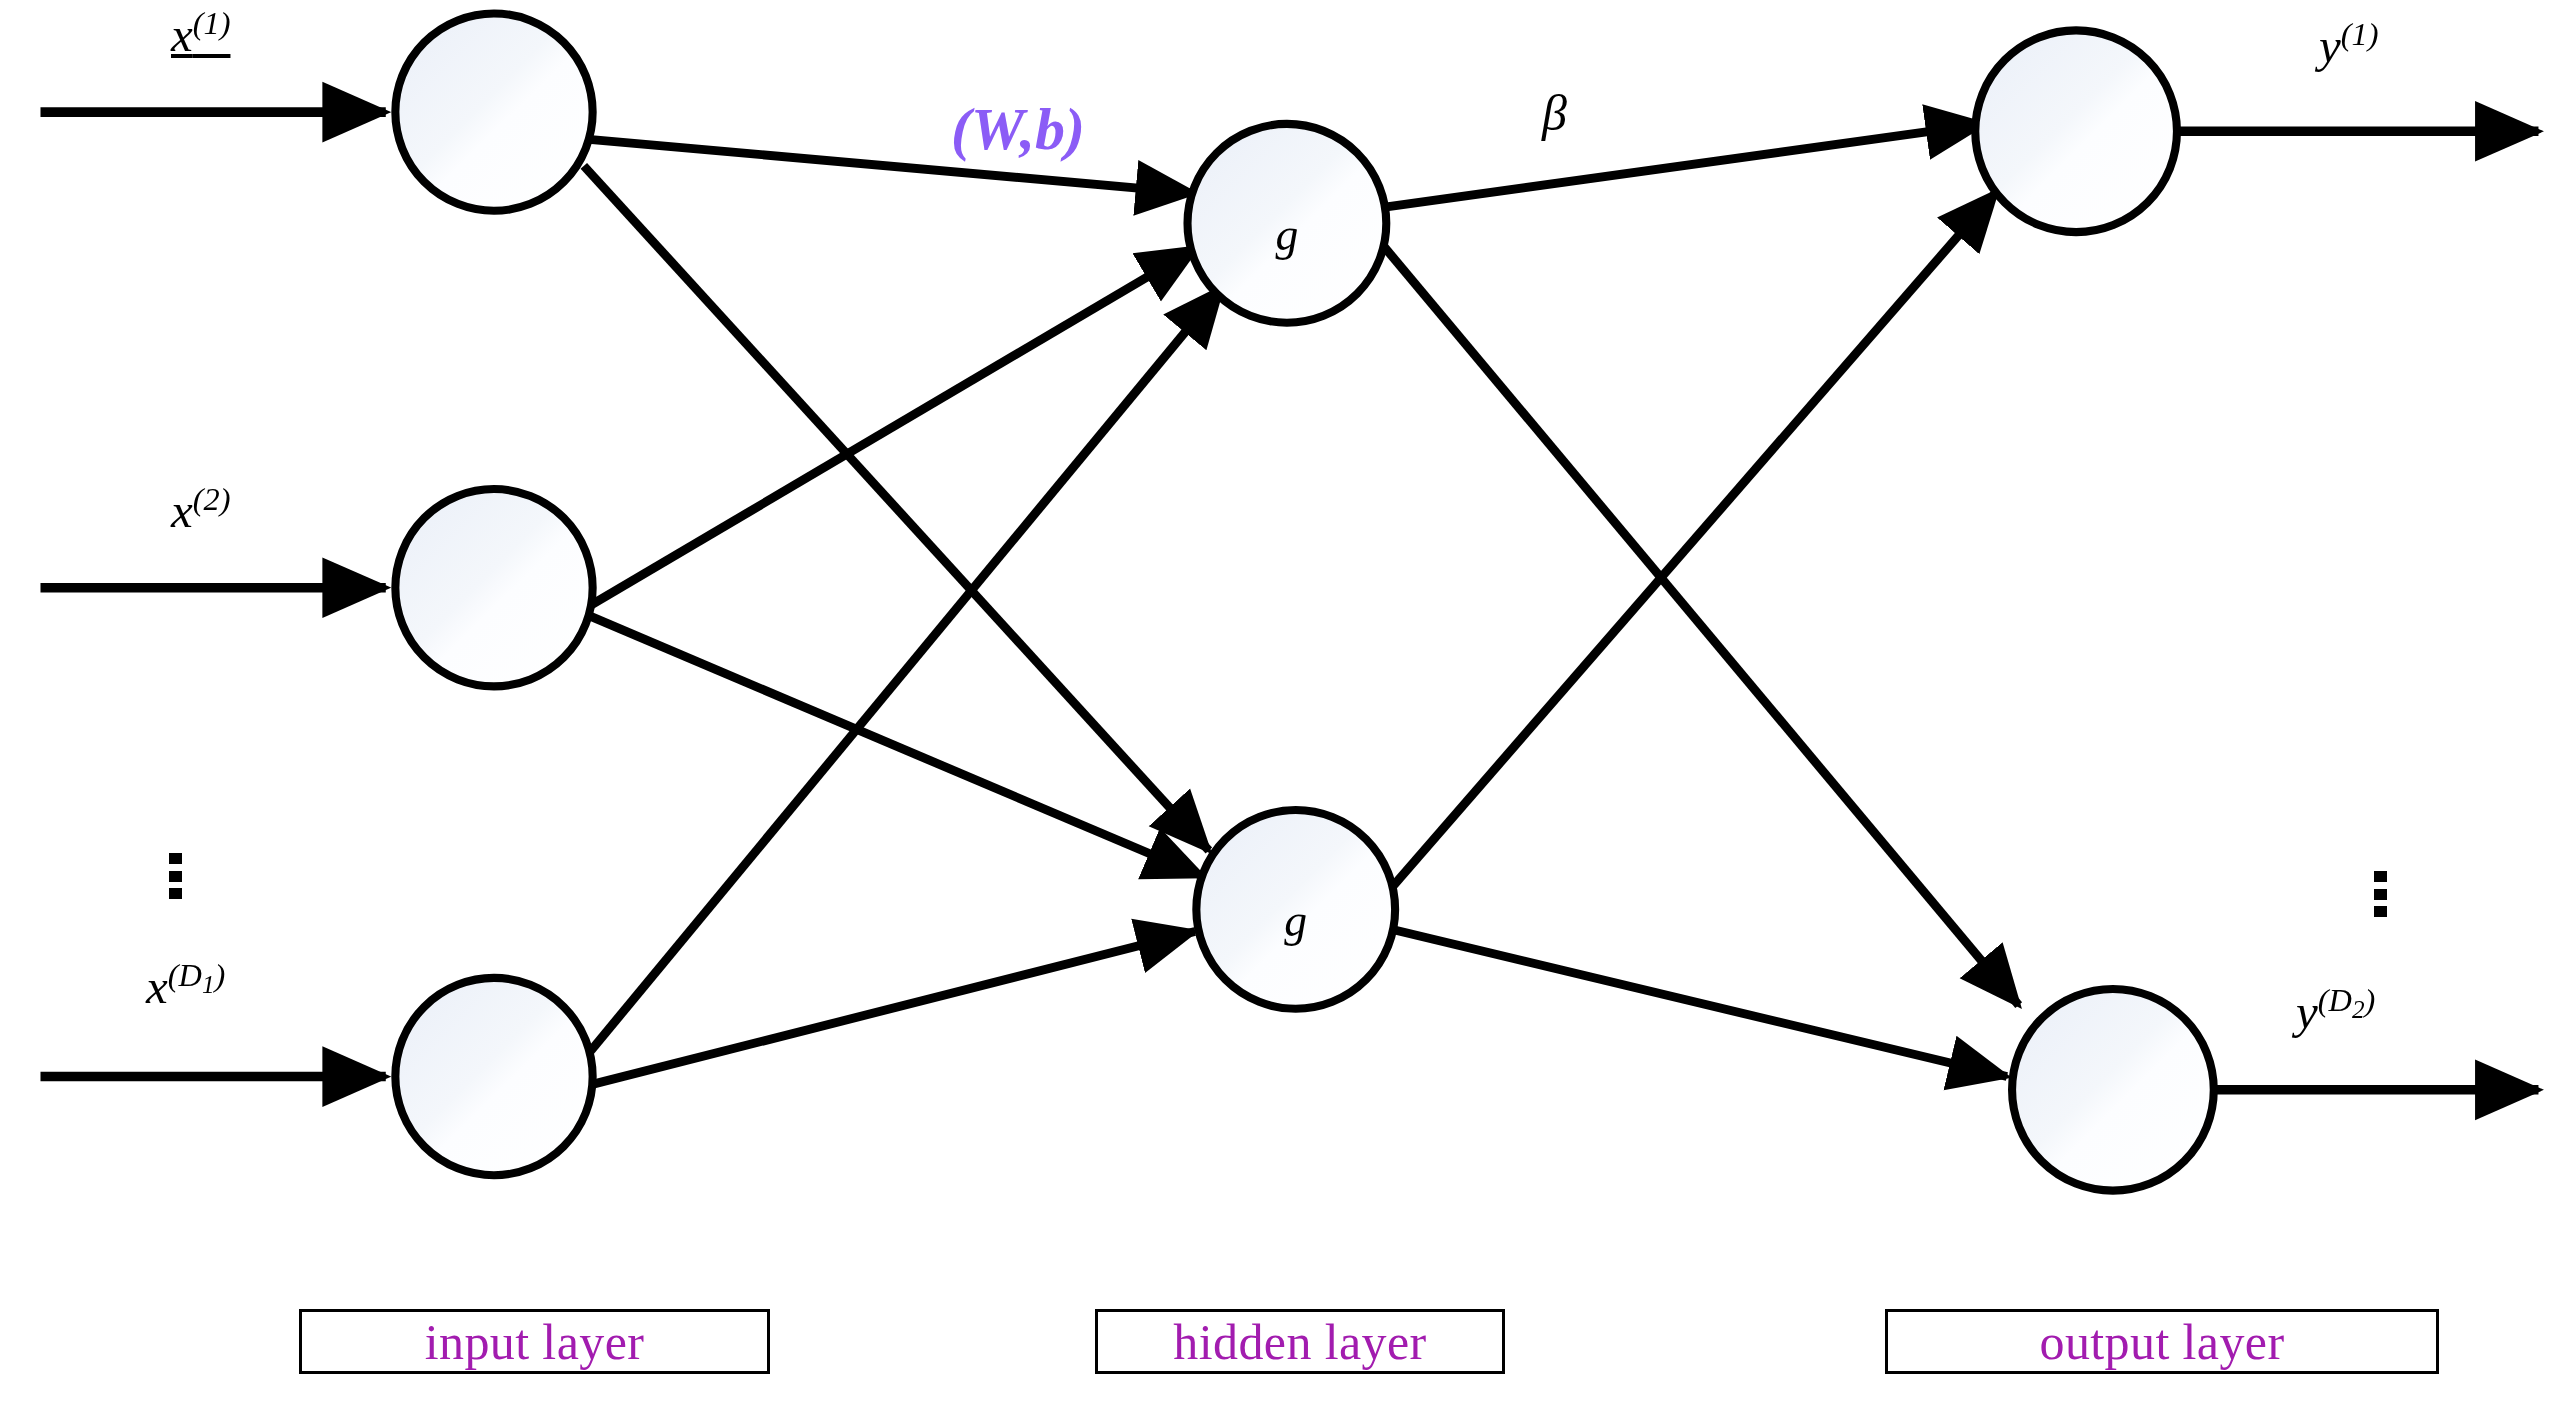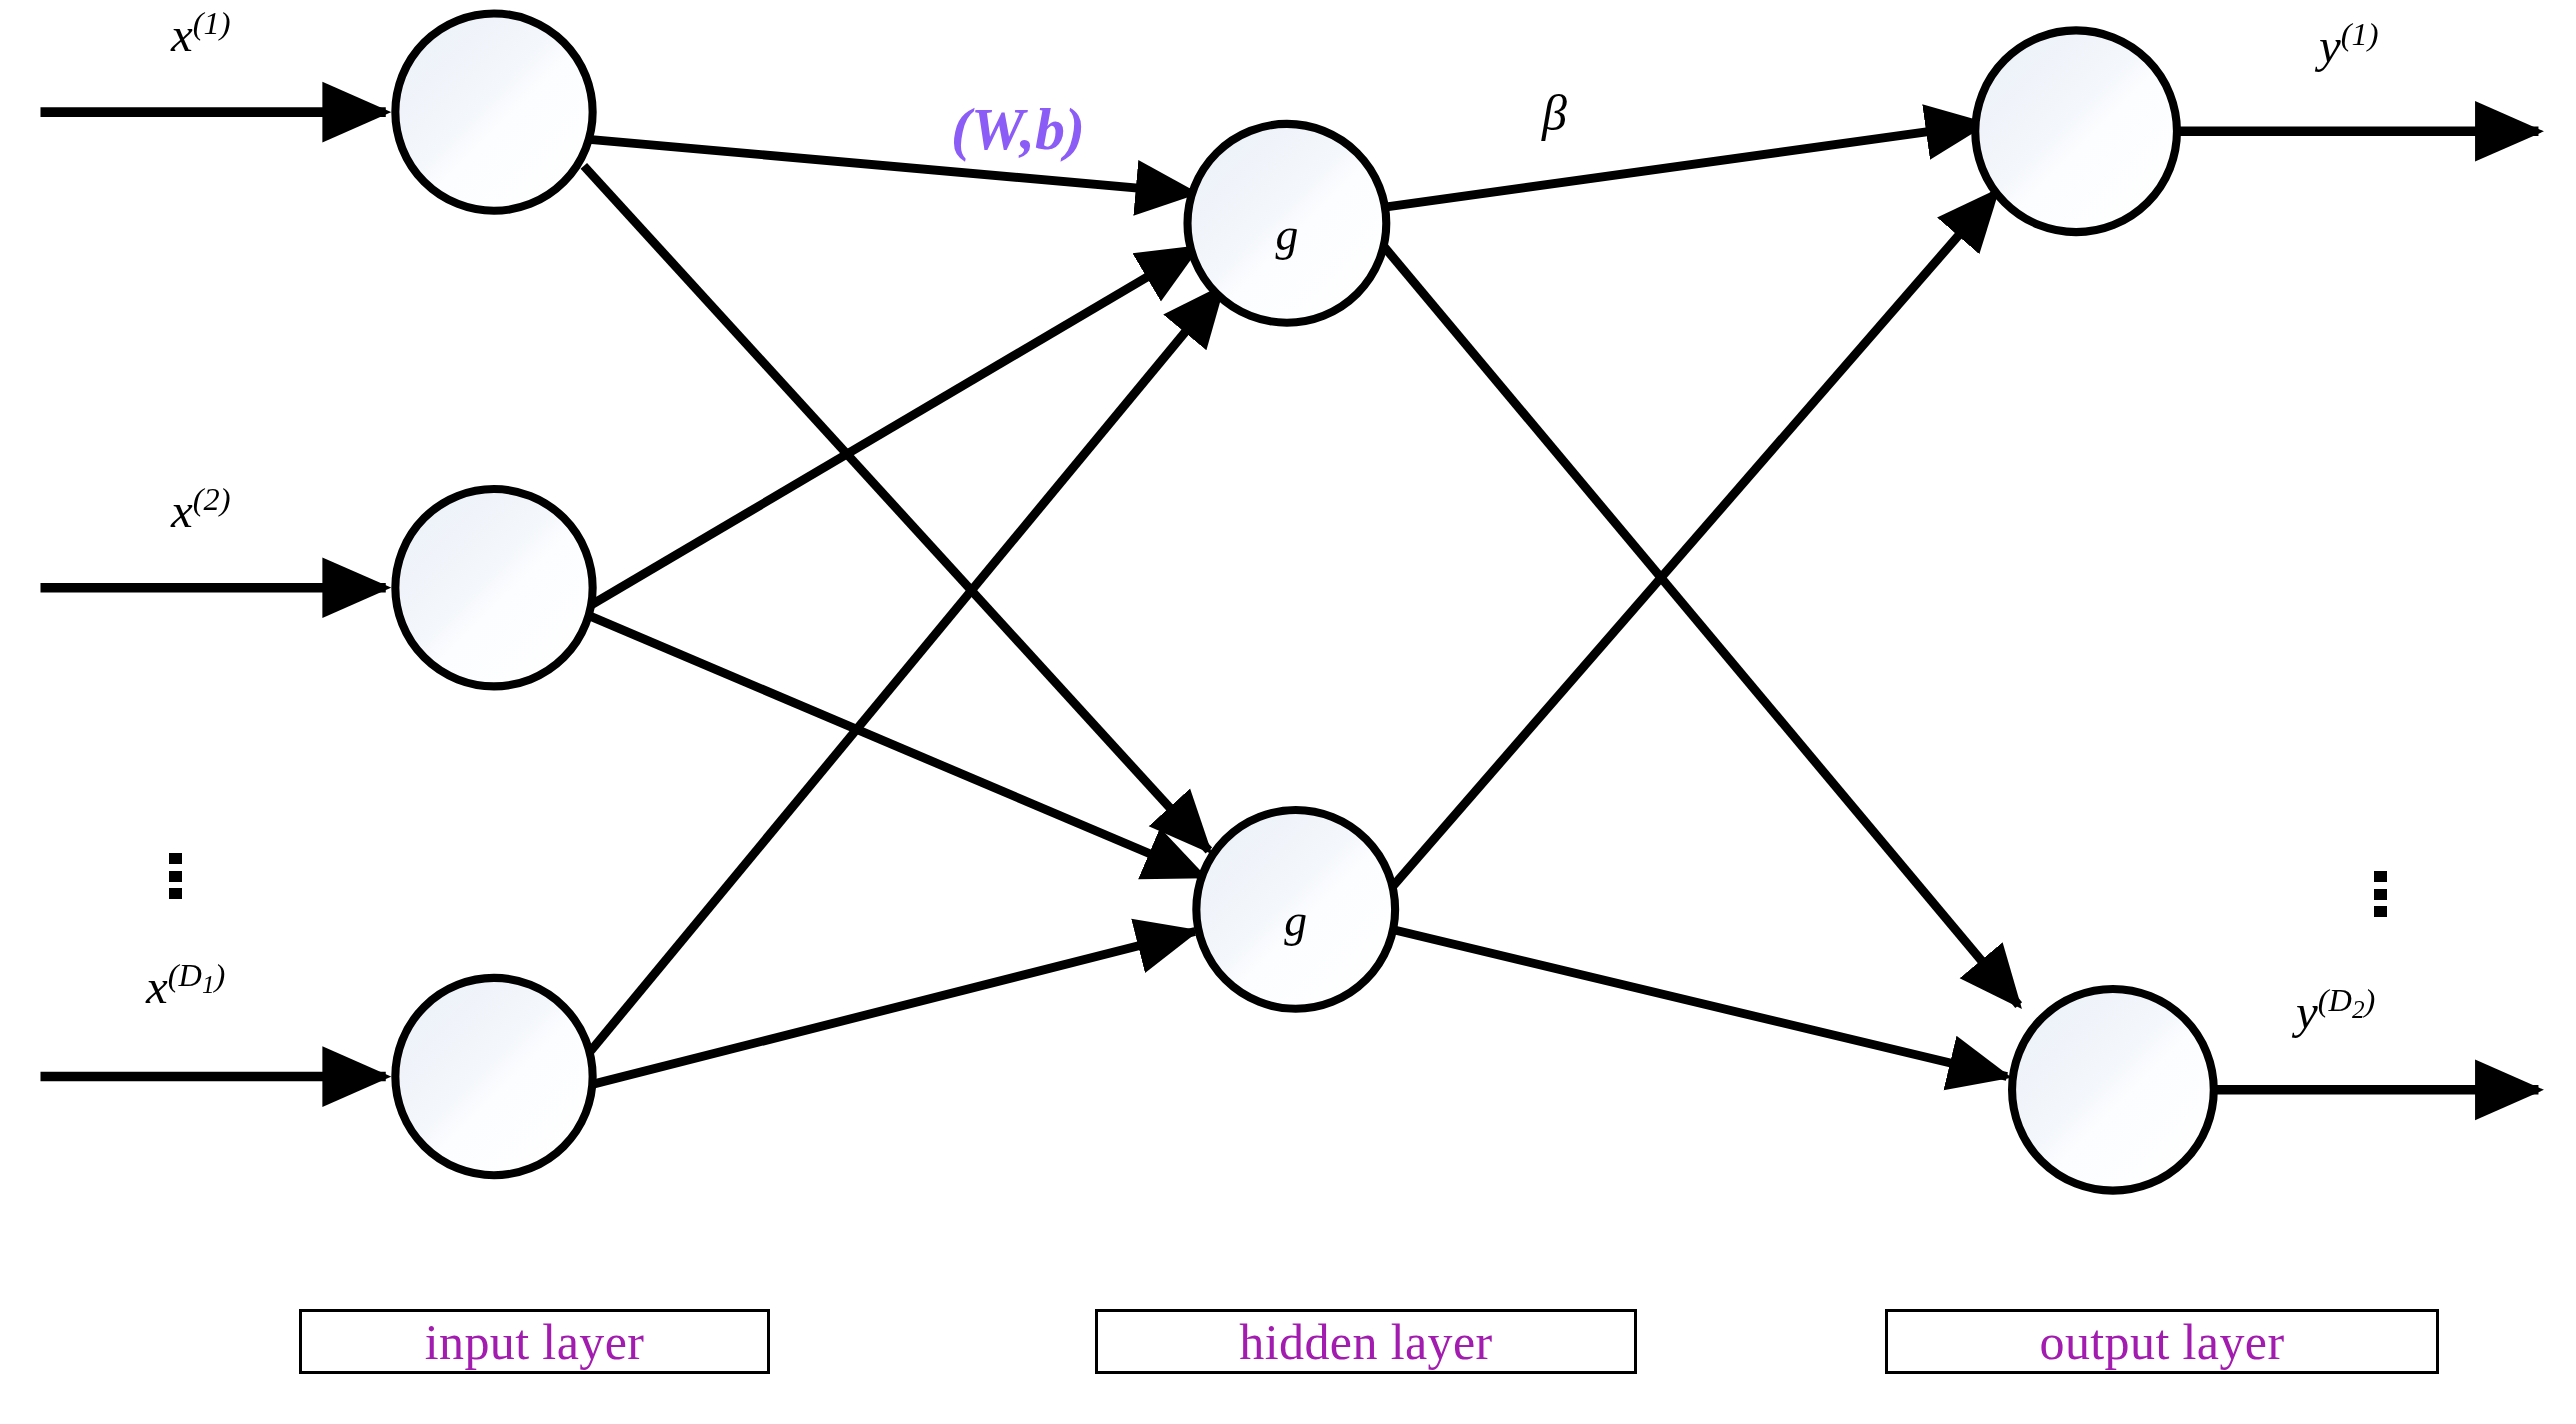--- a/index.html
+++ b/index.html
@@ -154,21 +154,21 @@
       <circle cx="1760" cy="1235" r="135" fill="url(#nodeFill)" stroke="#000000" stroke-width="11"></circle>
       <text class="node-glyph" x="1760" y="1257" text-anchor="middle" dominant-baseline="middle">g</text>
     </g>
 
     <g>
       <circle cx="2820" cy="178" r="137" fill="url(#nodeFill)" stroke="#000000" stroke-width="11"></circle>
       <circle cx="2870" cy="1480" r="137" fill="url(#nodeFill)" stroke="#000000" stroke-width="11"></circle>
     </g>
   </svg>
 
-  <div class="io-label" style="left:171px; top:10.3px;">
+  <div class="io-label" style="left:171px; top:10.3px;text-decoration:underline;">
     <span>x</span><sup>(1)</sup>
   </div>
 
   <div class="io-label" style="left:171px; top:486px;">
     <span>x</span><sup>(2)</sup>
   </div>
 
   <div class="io-label" style="left:146px; top:962px;">
     <span>x</span><sup><span>(D</span><sub>1</sub>)</sup>
   </div>
@@ -192,18 +192,18 @@
   </div>
 
   <div class="vdots" style="left:2374px; top:871px;">
     <i></i>
     <i></i>
     <i></i>
   </div>
 
   <div class="layer-box" style="left:299px; top:1309px; width:471px; height:65px;">input layer</div>
 
-  <div class="layer-box" style="left:1095px; top:1309px; width:542px; height:65px;">hidden layer</div>
+  <div class="layer-box" style="left:1095px; top:1309px; width:410px; height:65px;">hidden layer</div>
 
   <div class="layer-box" style="left:1885px; top:1309px; width:554px; height:65px;">output layer</div>
 
 </div>
 
 
 </body></html>

